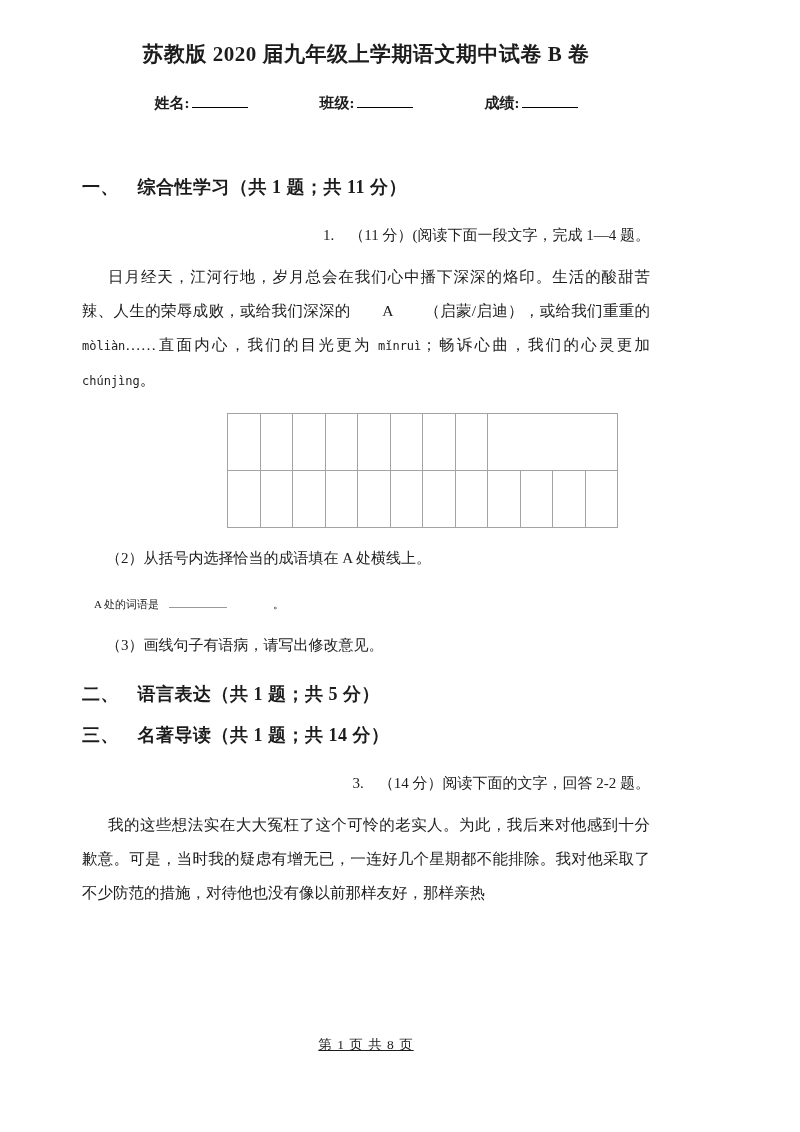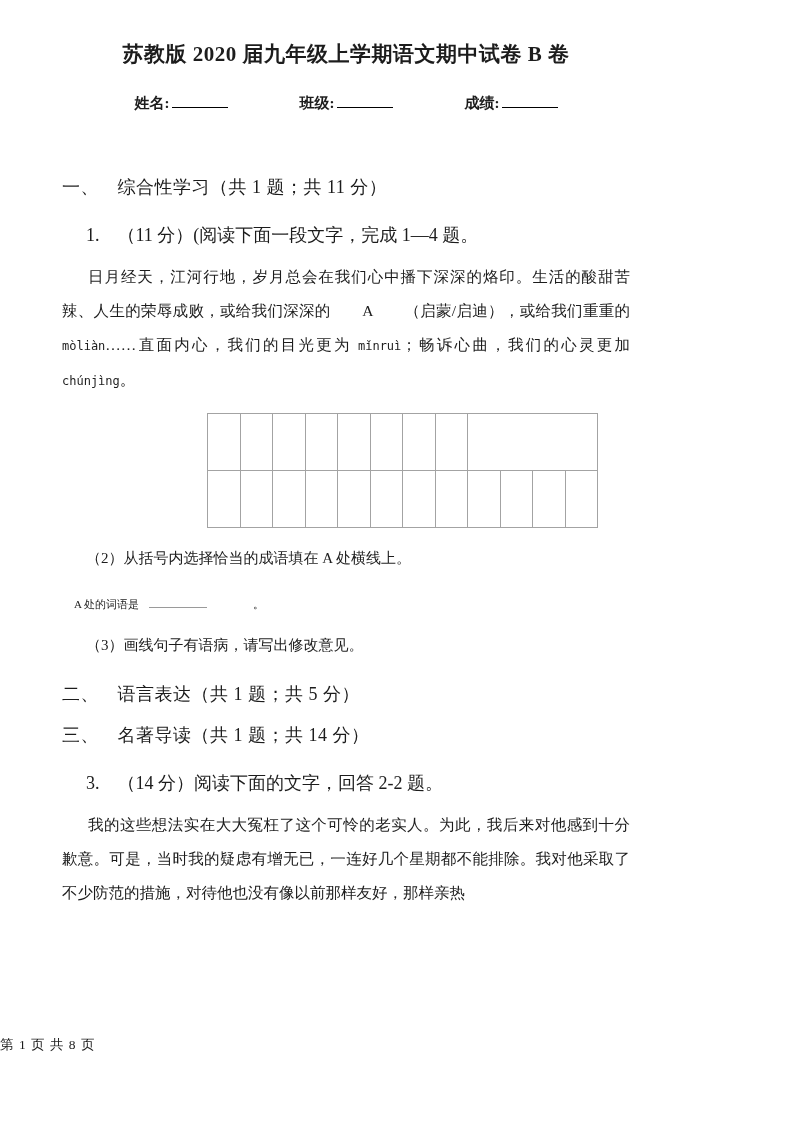--- a/index.html
+++ b/index.html
@@ -9,20 +9,21 @@
     color: #1c1c1c;
     font-family: "Liberation Serif", "DejaVu Serif", serif;
     position: relative;
     overflow: hidden;
   }
   .page {
     box-sizing: border-box;
     width: 692px; height: 1132px;
     padding: 40px 62px 0 62px;
     position: relative;
+    margin-left: 20px;
   }
   .title {
     margin: 0 0 24px 0;
     text-align: center;
     font-size: 21px;
     font-weight: bold;
     letter-spacing: 0.5px;
   }
   .fields-row {
     display: flex;
@@ -33,29 +34,30 @@
     margin-bottom: 62px;
   }
   .field-blank {
     display: inline-block;
     width: 56px; height: 15px;
     border-bottom: 1.6px solid #000;
     margin-left: 2px;
   }
   .section-heading {
     font-size: 18px;
-    font-weight: normal;
+    font-weight: bold;
     margin: 0 0 0 0;
     letter-spacing: 0.5px;
   }
   .question {
     margin: 25px 0 0 0;
-    font-size: 18px;
+    font-size: 15px;
     text-indent: 24px;
     line-height: 22px;
+    text-align: right;
   }
   .passage {
     margin: 14px 0 0 0;
     font-size: 15.5px;
     line-height: 34px;
     text-align: justify;
     text-indent: 26px;
   }
   .pinyin {
     font-family: "DejaVu Sans Mono", "Liberation Mono", monospace;
@@ -88,22 +90,24 @@
     border-bottom: 1.2px solid #9a9a9a;
     margin: 0 46px 0 10px;
   }
   .sec-1 { margin-top: 0; }
   .sec-2 { margin-top: 26px; }
   .sec-3 { margin-top: 17px; }
   .footer {
     position: absolute;
     left: 0; right: 0;
     bottom: 78px;
+    text-align: center;
     font-size: 13.5px;
     letter-spacing: 1px;
+    text-decoration: underline;
   }
 </style>
 </head>
 <body>
 
 <div class="page">
 
   <h1 class="title">苏教版 2020 届九年级上学期语文期中试卷 B 卷</h1>
 
   <div class="fields-row">

